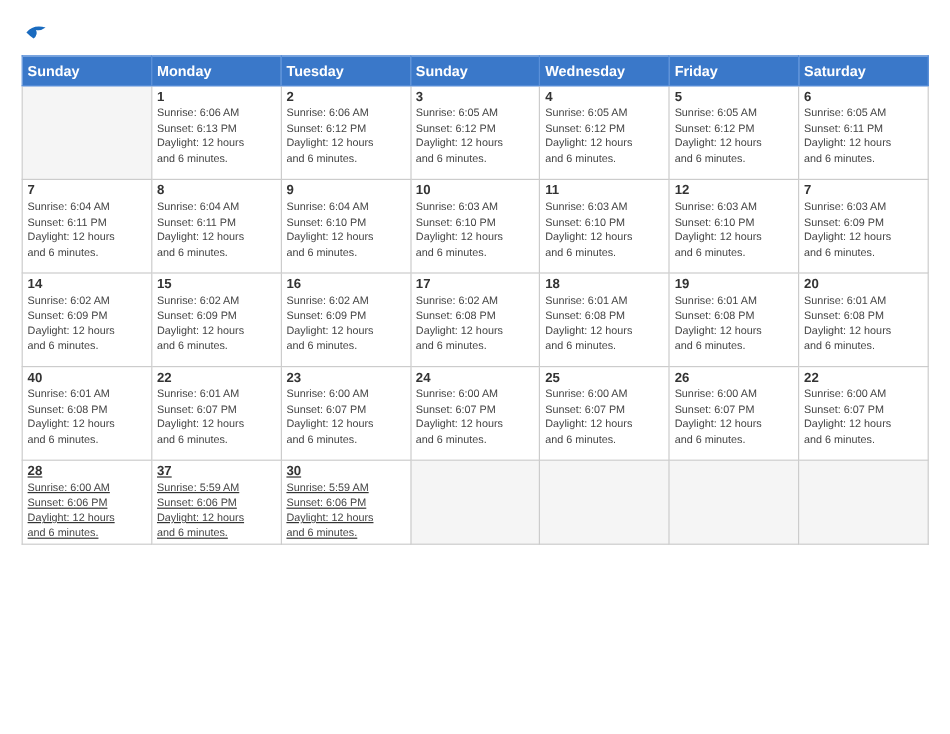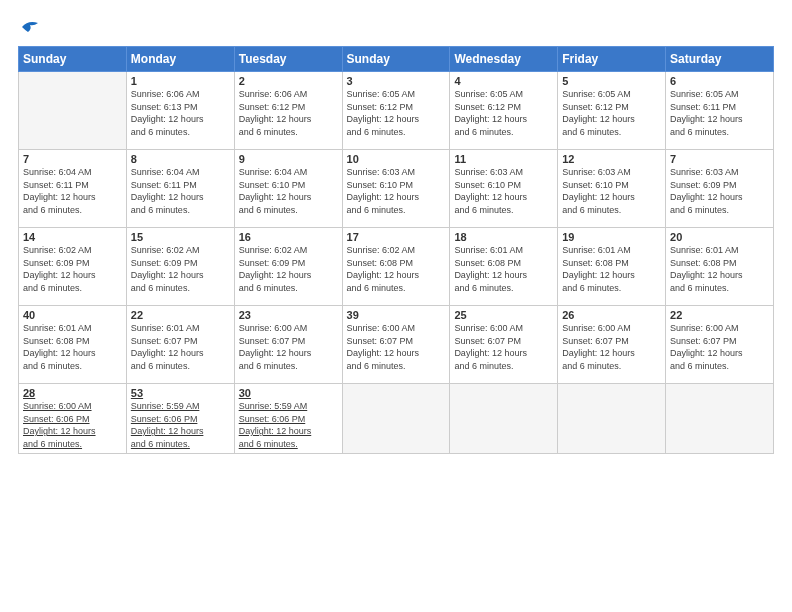--- a/index.html
+++ b/index.html
@@ -297,21 +297,21 @@
 and 6 minutes.</div>
           </td>
           <td>
             <span class="day-num">23</span>
             <div class="day-info" style="white-space: pre-line;">Sunrise: 6:00 AM
 Sunset: 6:07 PM
 Daylight: 12 hours
 and 6 minutes.</div>
           </td>
           <td>
-            <span class="day-num">39</span>
+            <span class="day-num">24</span>
             <div class="day-info" style="white-space: pre-line;">Sunrise: 6:00 AM
 Sunset: 6:07 PM
 Daylight: 12 hours
 and 6 minutes.</div>
           </td>
           <td>
             <span class="day-num">25</span>
             <div class="day-info" style="white-space: pre-line;">Sunrise: 6:00 AM
 Sunset: 6:07 PM
 Daylight: 12 hours
@@ -334,21 +334,21 @@
         </tr>
         <tr class="last-row">
           <td>
             <span class="day-num">28</span>
             <div class="day-info" style="white-space: pre-line;">Sunrise: 6:00 AM
 Sunset: 6:06 PM
 Daylight: 12 hours
 and 6 minutes.</div>
           </td>
           <td>
-            <span class="day-num">53</span>
+            <span class="day-num">37</span>
             <div class="day-info" style="white-space: pre-line;">Sunrise: 5:59 AM
 Sunset: 6:06 PM
 Daylight: 12 hours
 and 6 minutes.</div>
           </td>
           <td>
             <span class="day-num">30</span>
             <div class="day-info" style="white-space: pre-line;">Sunrise: 5:59 AM
 Sunset: 6:06 PM
 Daylight: 12 hours

